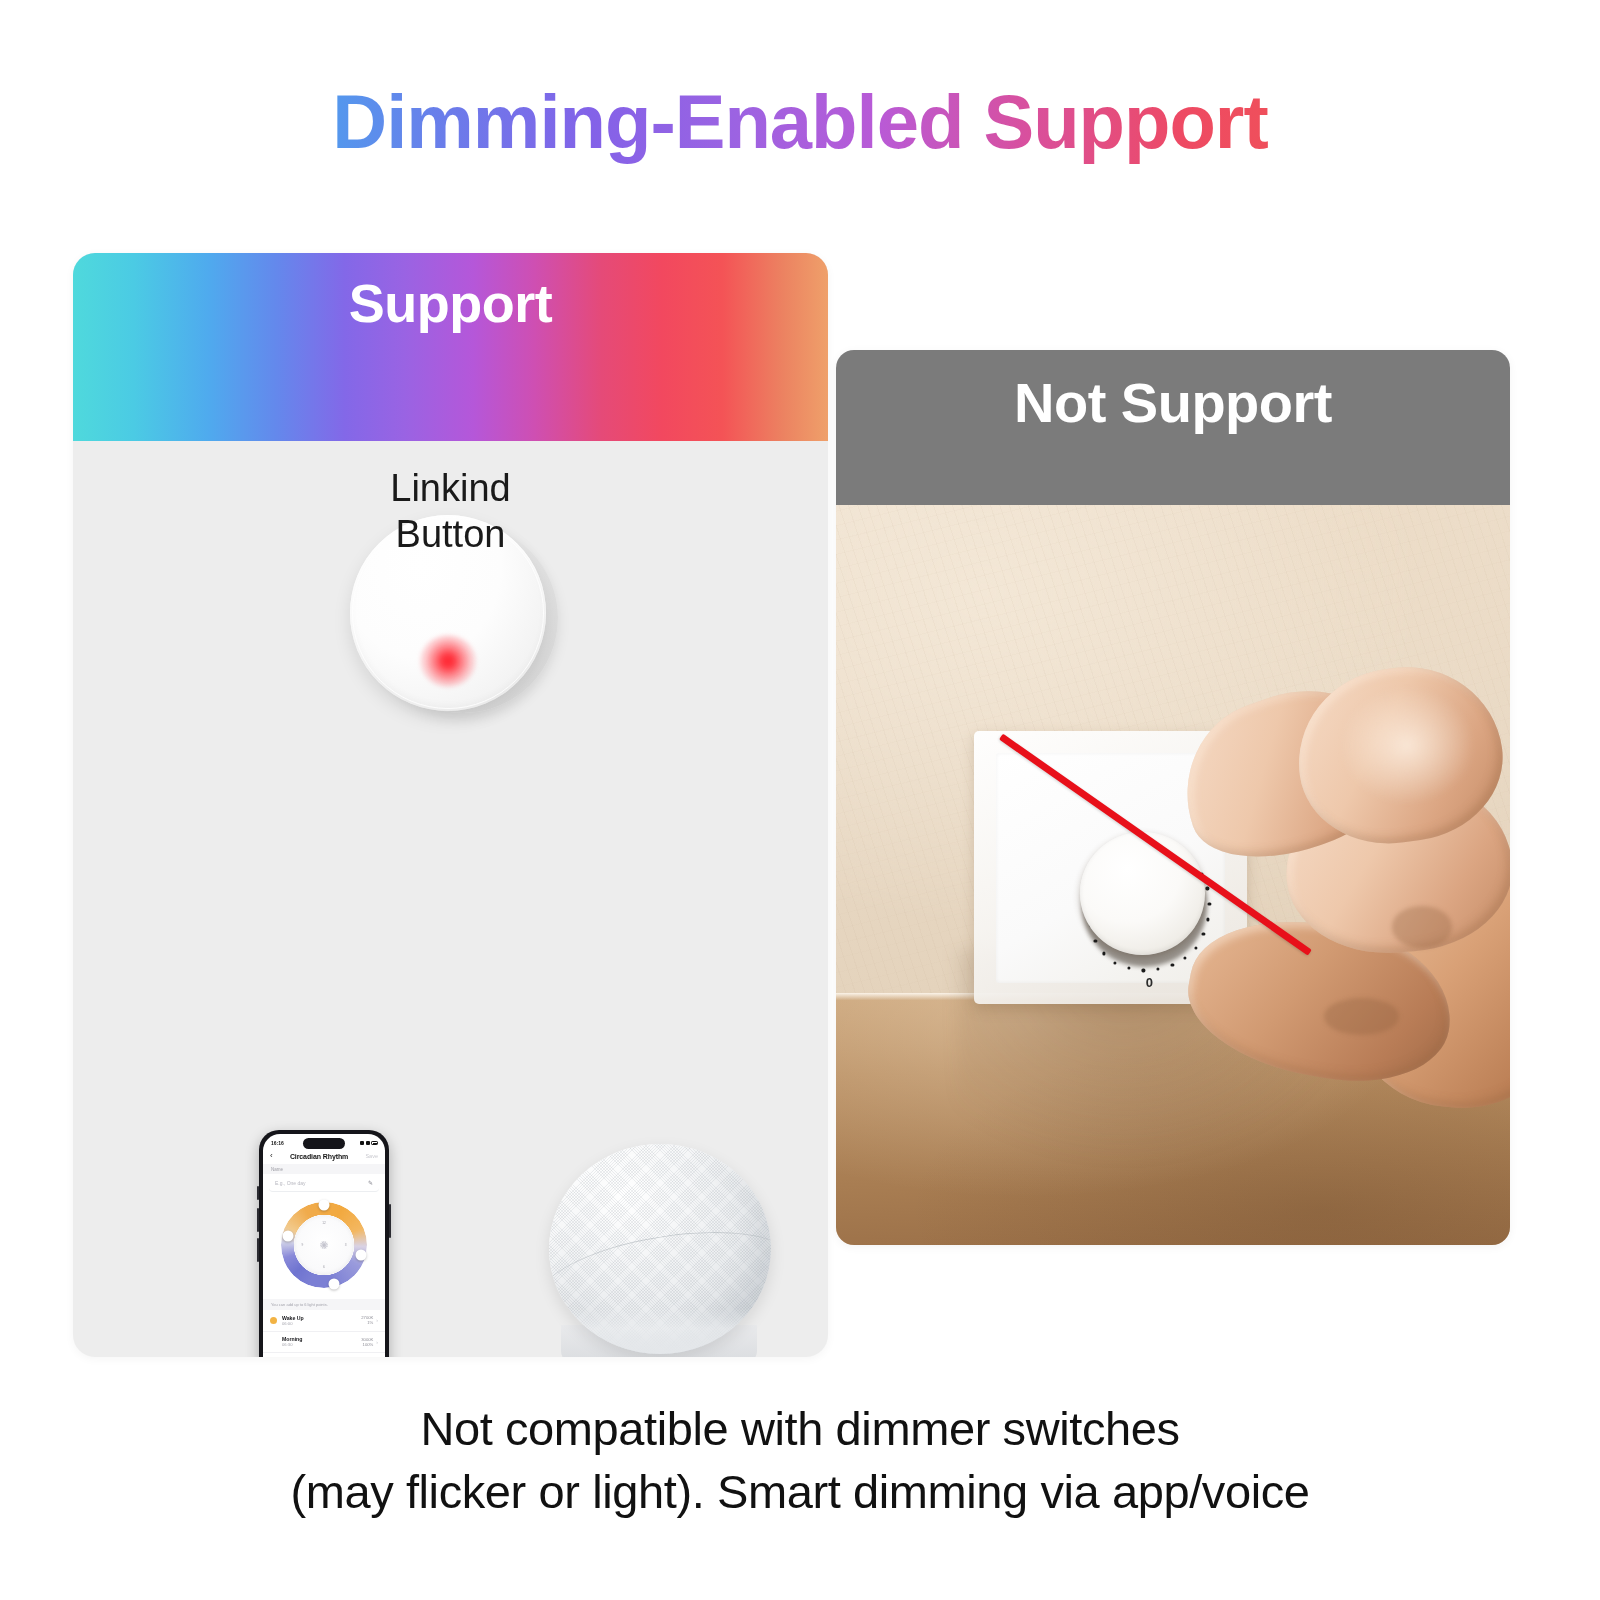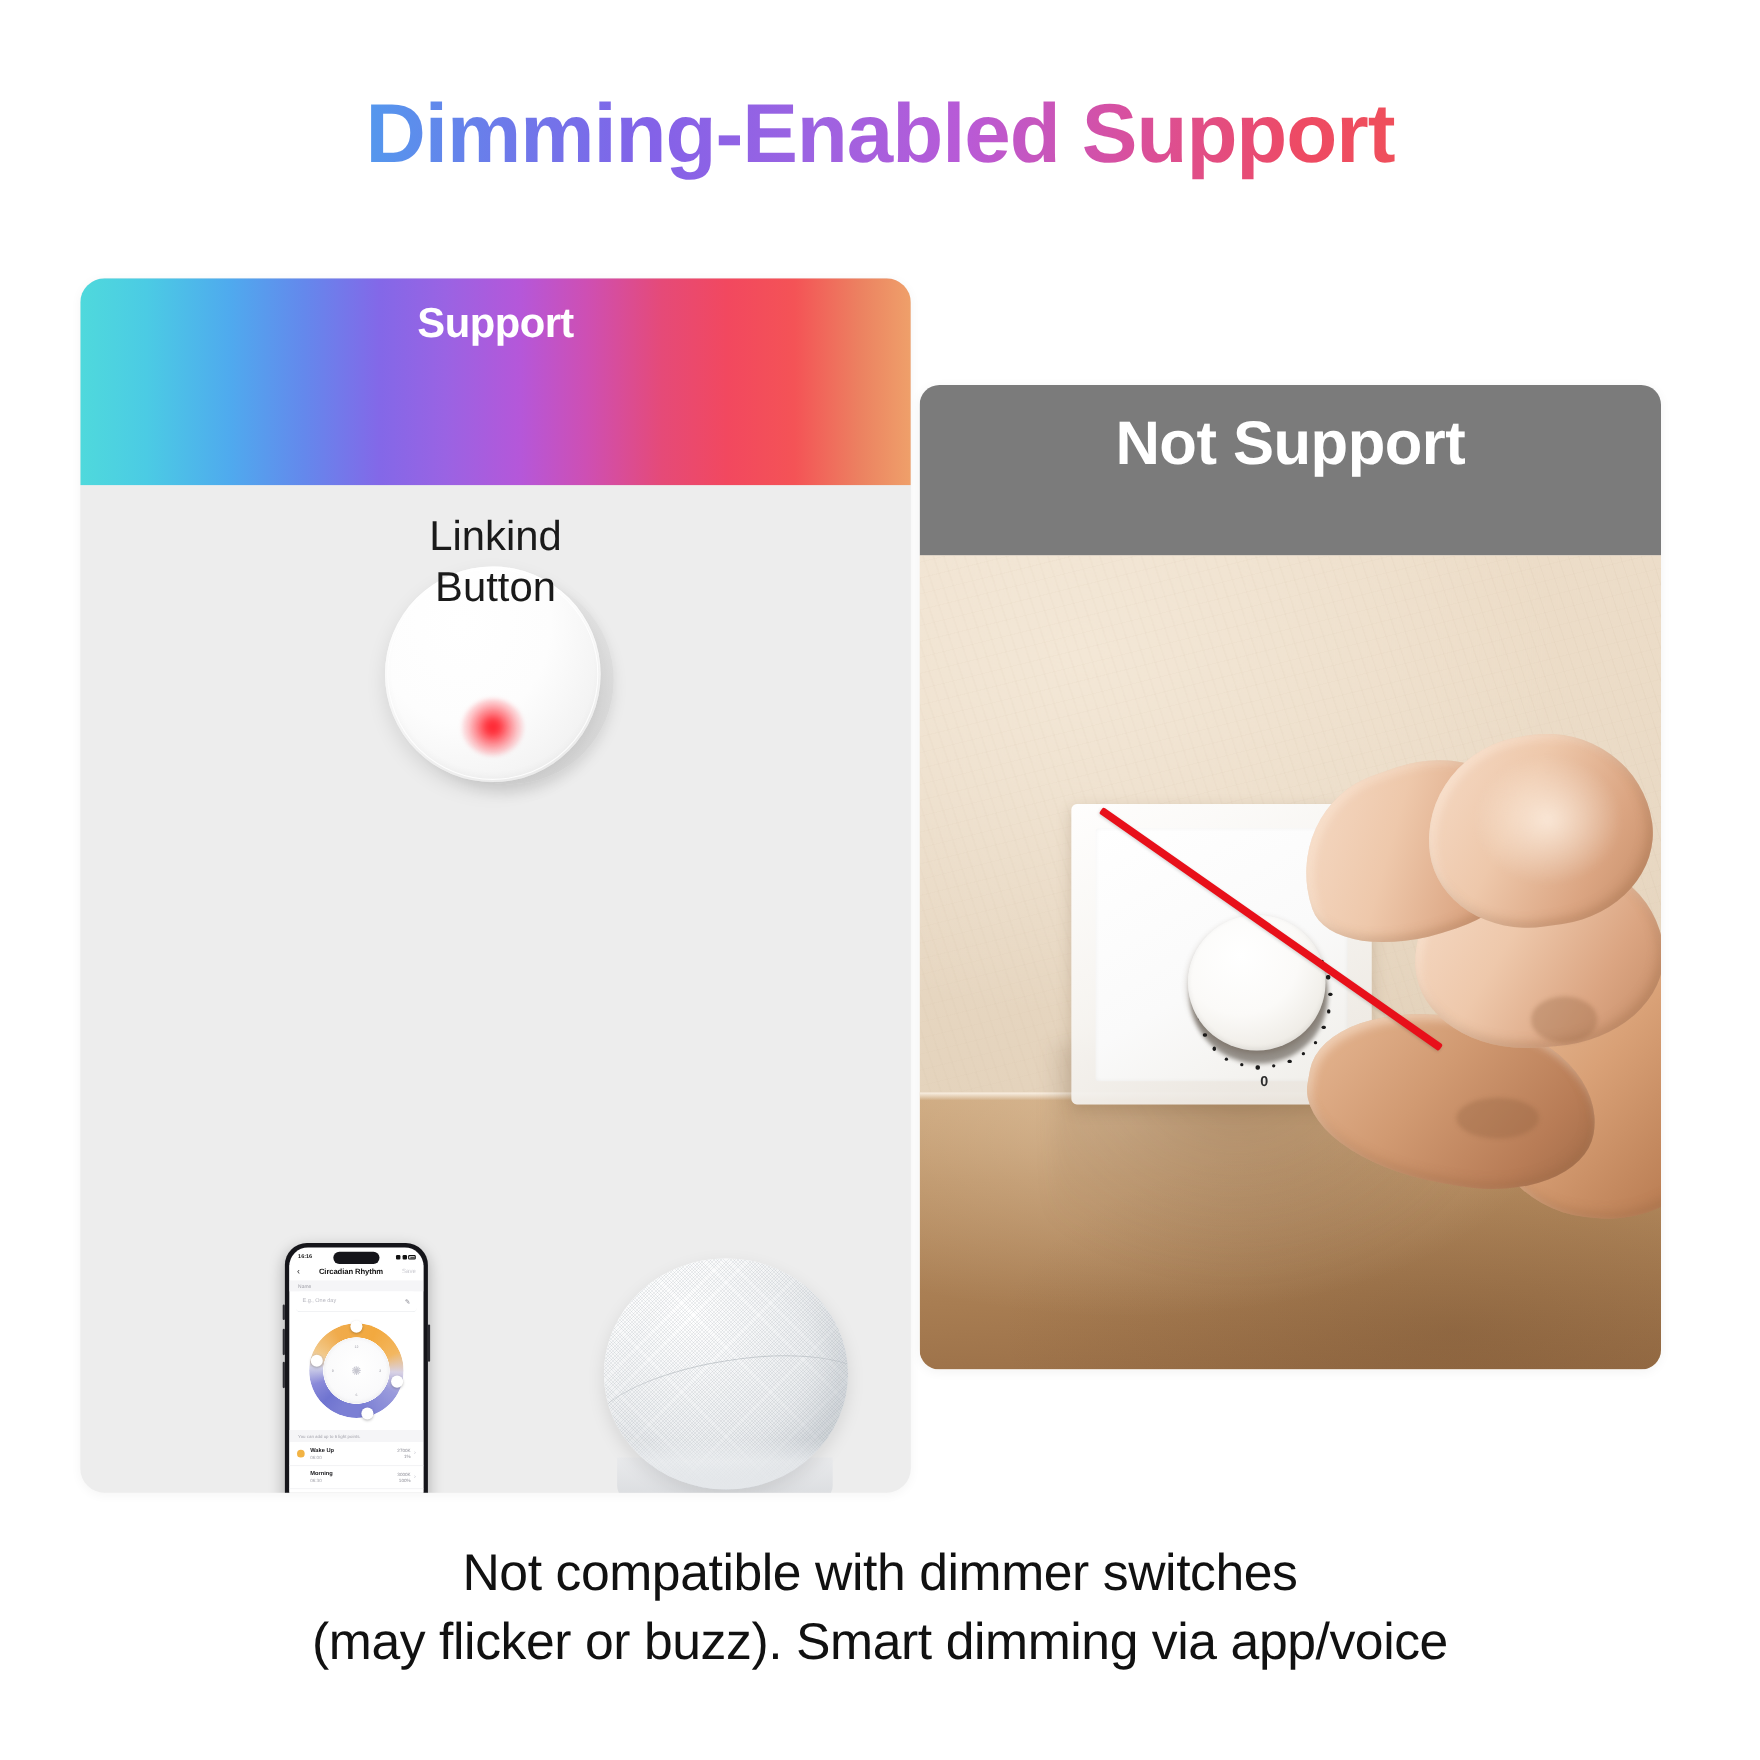--- a/index.html
+++ b/index.html
@@ -58,21 +58,21 @@
     background-image: linear-gradient(90deg,
         #4FD9DC 0%, #4BCBE4 8%, #4FAAEE 18%,
         #6488EC 27%, #8368E8 36%, #9A63E3 44%,
         #B557D9 53%, #CE4FB3 61%, #E54A78 70%,
         #F2485F 78%, #F45356 86%, #EC8261 94%, #EFA06A 100%);
     color: #ffffff;
     text-align: center;
   }
   #support-title {
     margin-top: 20px;
-    font-size: 38px;
+    font-size: 54px;
     font-weight: 700;
     letter-spacing: -0.5px;
     line-height: 1.12;
   }
   #support-subtitle {
     margin-top: 4px;
     font-size: 31px;
     font-weight: 300;
     line-height: 1.17;
     letter-spacing: -0.2px;
@@ -740,15 +740,15 @@
         <div class="ph-knuckle" style="left:40%;top:72%;width:20%;height:8%"></div>
         <div class="ph-hand-hl"></div>
       </div>
 
       <div class="ph-strike"></div>
     </div>
 
   </div>
 
   <div id="bottom-caption">Not compatible with dimmer switches
-(may flicker or buzz). Smart dimming via app/voice</div>
+(may flicker or light). Smart dimming via app/voice</div>
 
 </div>
 
 </body></html>

